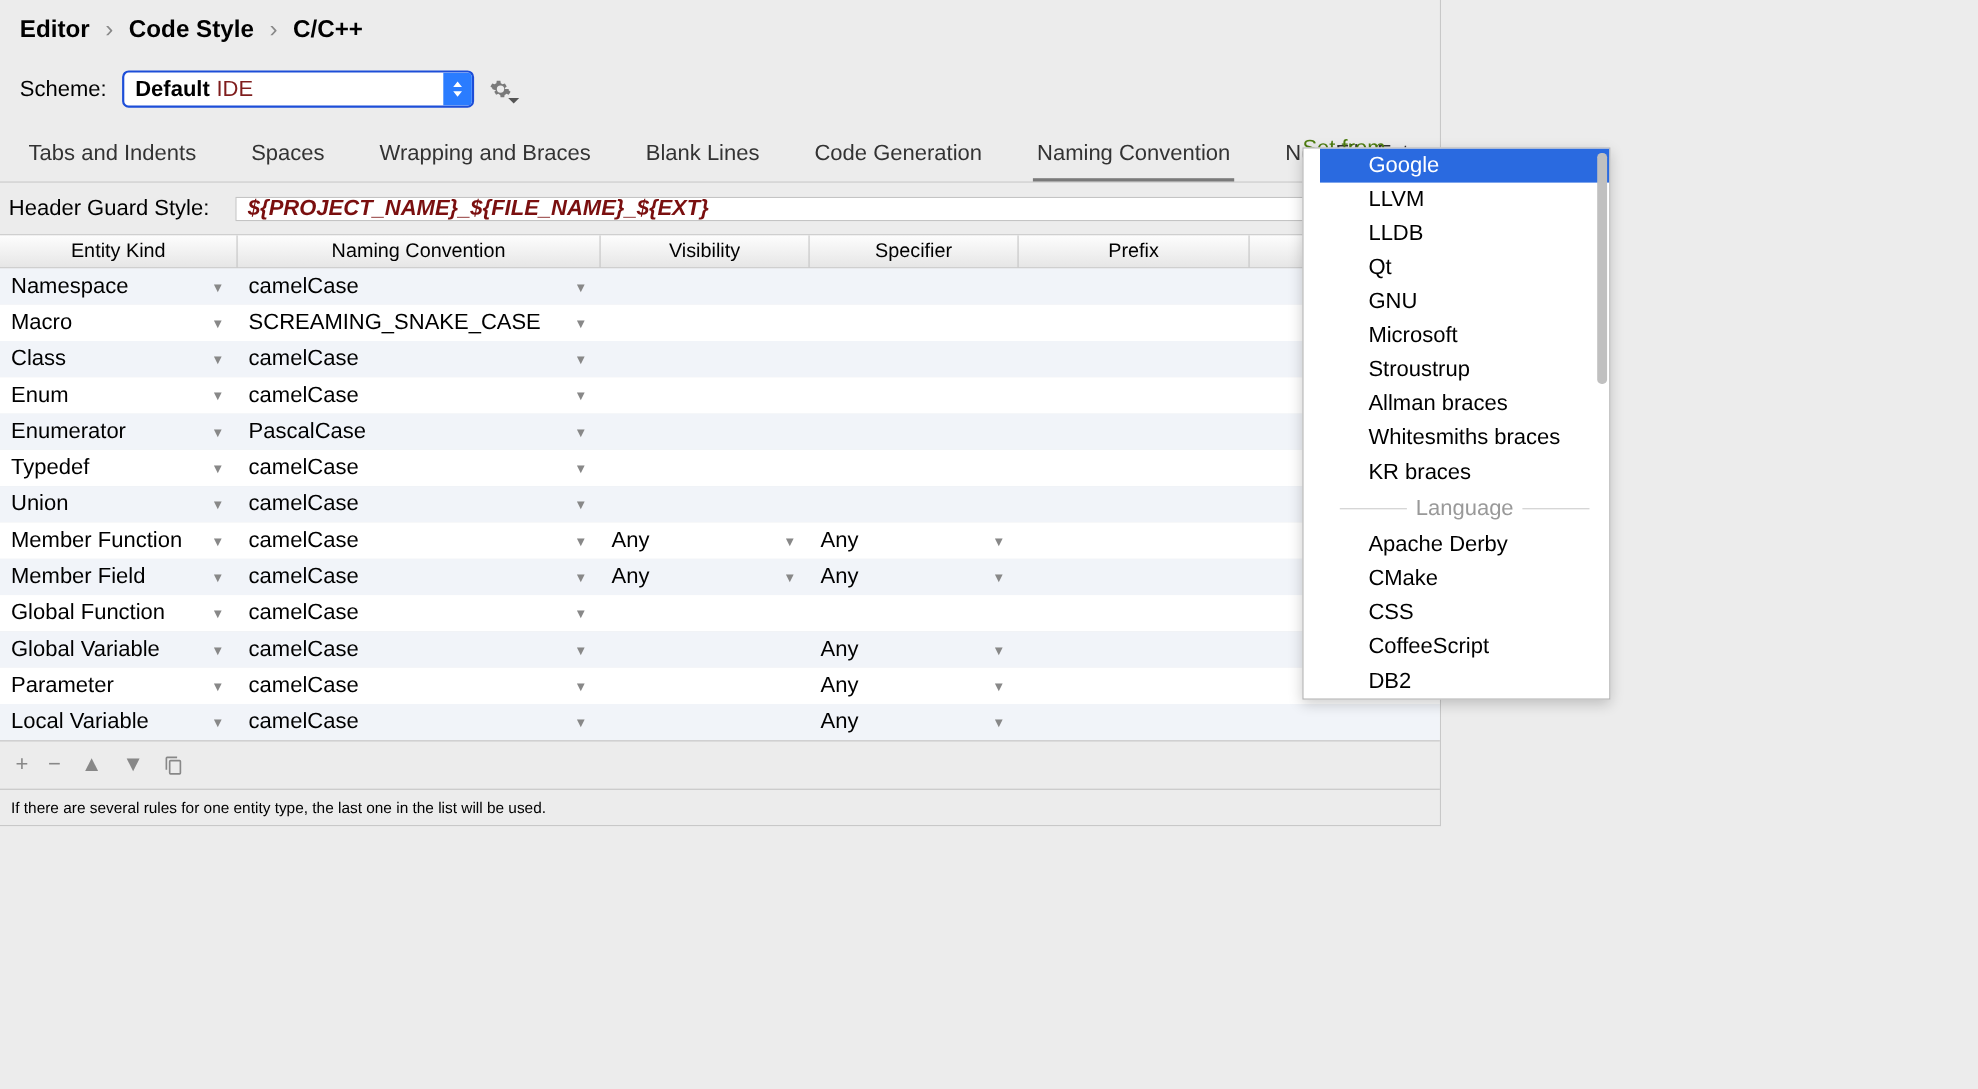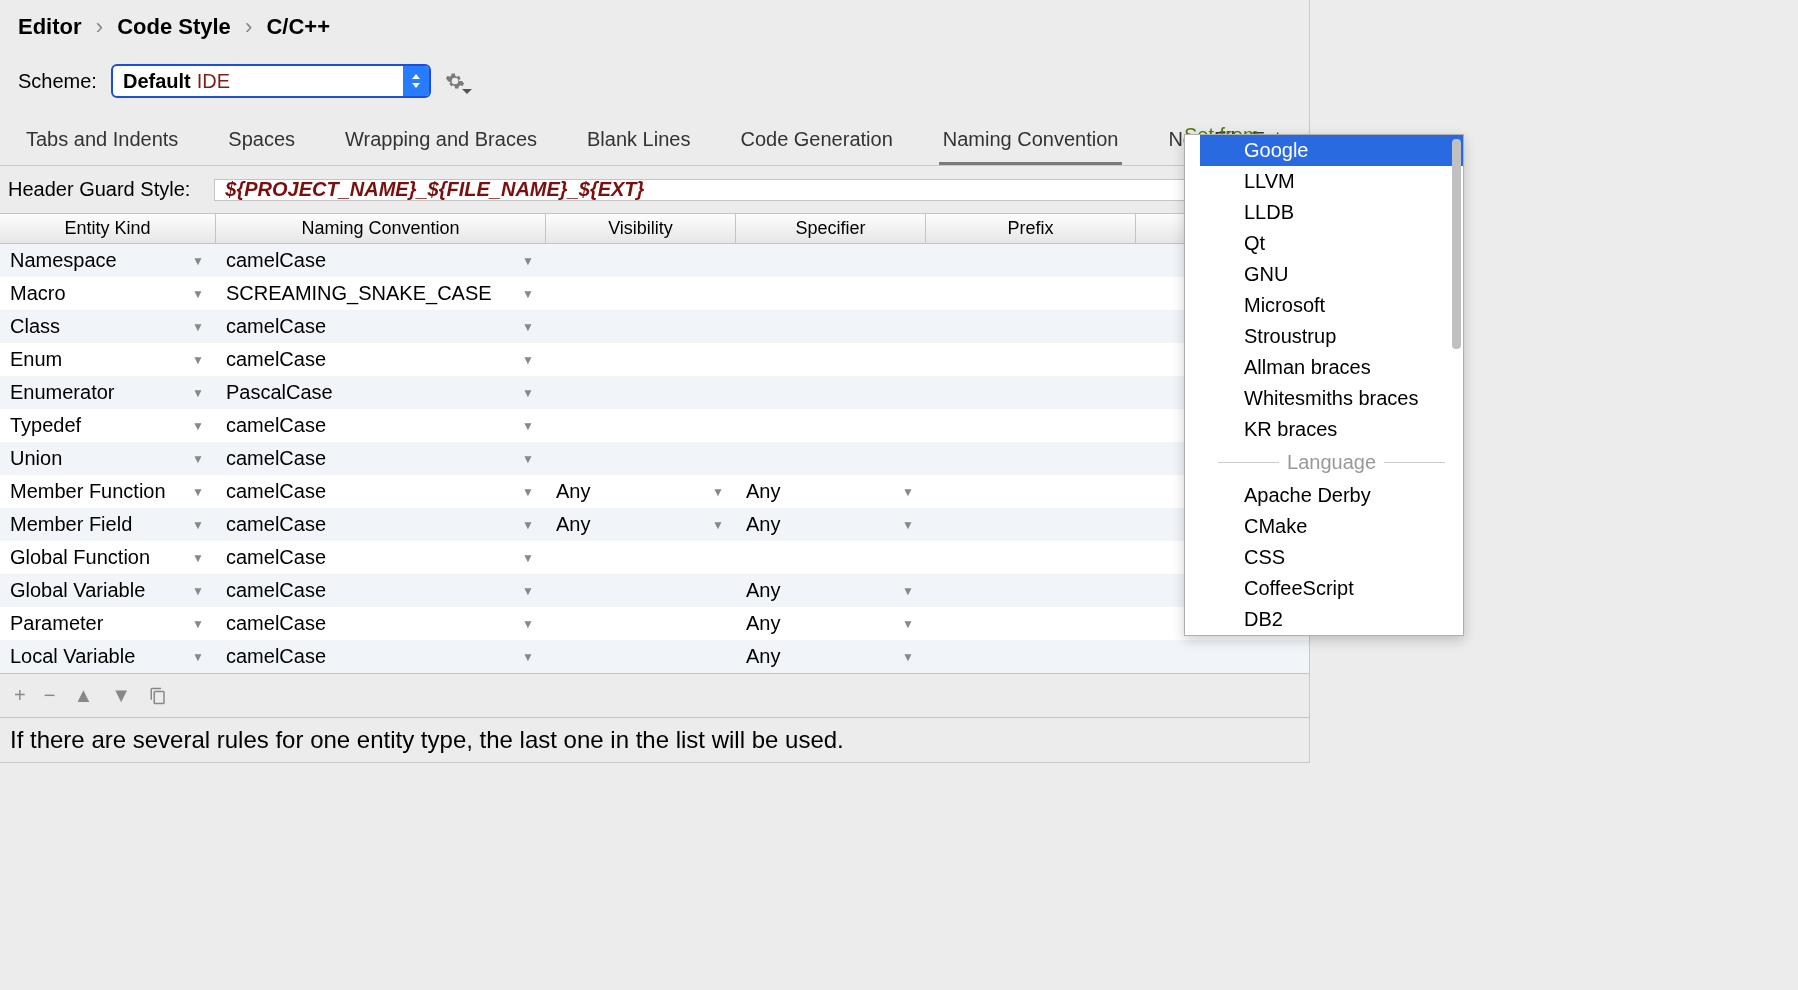--- a/index.html
+++ b/index.html
@@ -161,21 +161,21 @@
   align-items: center;
   gap: 18px;
   padding: 10px 14px;
   color: #888;
   border-top: 1px solid #c4c4c4;
   border-bottom: 1px solid #c4c4c4;
   font-size: 20px;
 }
 .hint {
   padding: 8px 10px;
-  font-size: 24px;
+  font-size: 14px;
 }
 .dropdown {
   position: absolute;
   left: 1184px;
   top: 134px;
   width: 280px;
   background: #fff;
   border: 1px solid #b0b0b0;
   box-shadow: 0 4px 12px rgba(0,0,0,0.2);
   font-size: 20px;

